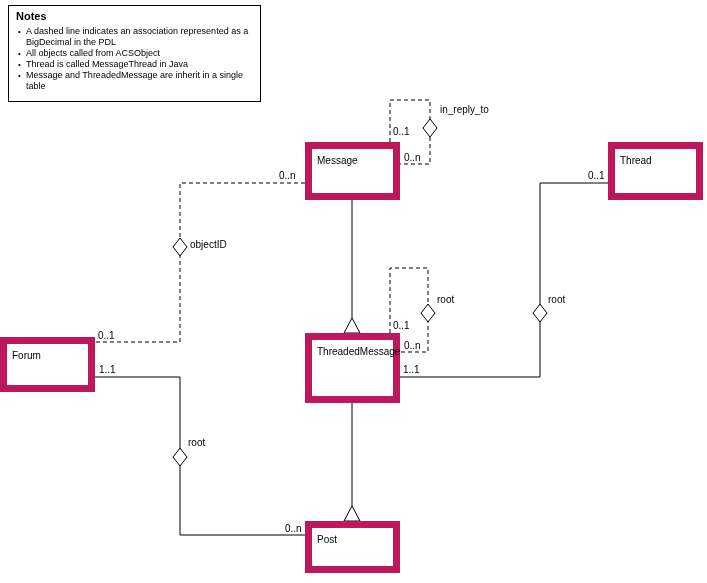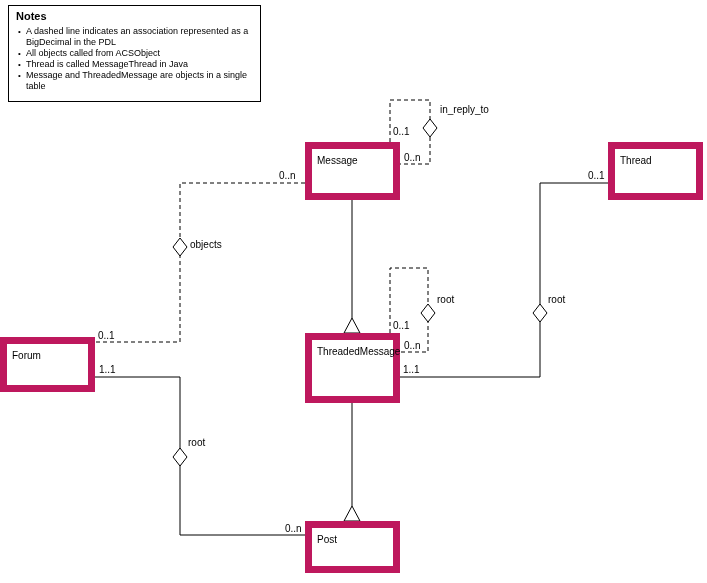--- a/index.html
+++ b/index.html
@@ -69,42 +69,42 @@
     <div class="note-item">
       <span class="note-bullet">•</span>
       <span class="note-text">All objects called from ACSObject</span>
     </div>
     <div class="note-item">
       <span class="note-bullet">•</span>
       <span class="note-text">Thread is called MessageThread in Java</span>
     </div>
     <div class="note-item">
       <span class="note-bullet">•</span>
-      <span class="note-text">Message and ThreadedMessage are objects in a single table</span>
+      <span class="note-text">Message and ThreadedMessage are inherit in a single table</span>
     </div>
   </div>
 
   <div class="entity e-message">
     <span>Message</span>
   </div>
   <div class="entity e-forum">
     <span>Forum</span>
   </div>
   <div class="entity e-thread">
     <span>Thread</span>
   </div>
   <div class="entity e-threaded">
     <span>ThreadedMessage</span>
   </div>
   <div class="entity e-post">
     <span>Post</span>
   </div>
 
   <span class="lbl" style="left:440px; top:104px;">in_reply_to</span>
-  <span class="lbl" style="left:190px; top:239px;">objects</span>
+  <span class="lbl" style="left:190px; top:239px;">objectID</span>
   <span class="lbl" style="left:437px; top:294px;">root</span>
   <span class="lbl" style="left:548px; top:294px;">root</span>
   <span class="lbl" style="left:188px; top:437px;">root</span>
 
   <span class="lbl" style="left:393px; top:126px;">0..1</span>
   <span class="lbl" style="left:404px; top:152px;">0..n</span>
   <span class="lbl" style="left:279px; top:170px;">0..n</span>
   <span class="lbl" style="left:98px; top:330px;">0..1</span>
   <span class="lbl" style="left:393px; top:320px;">0..1</span>
   <span class="lbl" style="left:404px; top:340px;">0..n</span>

